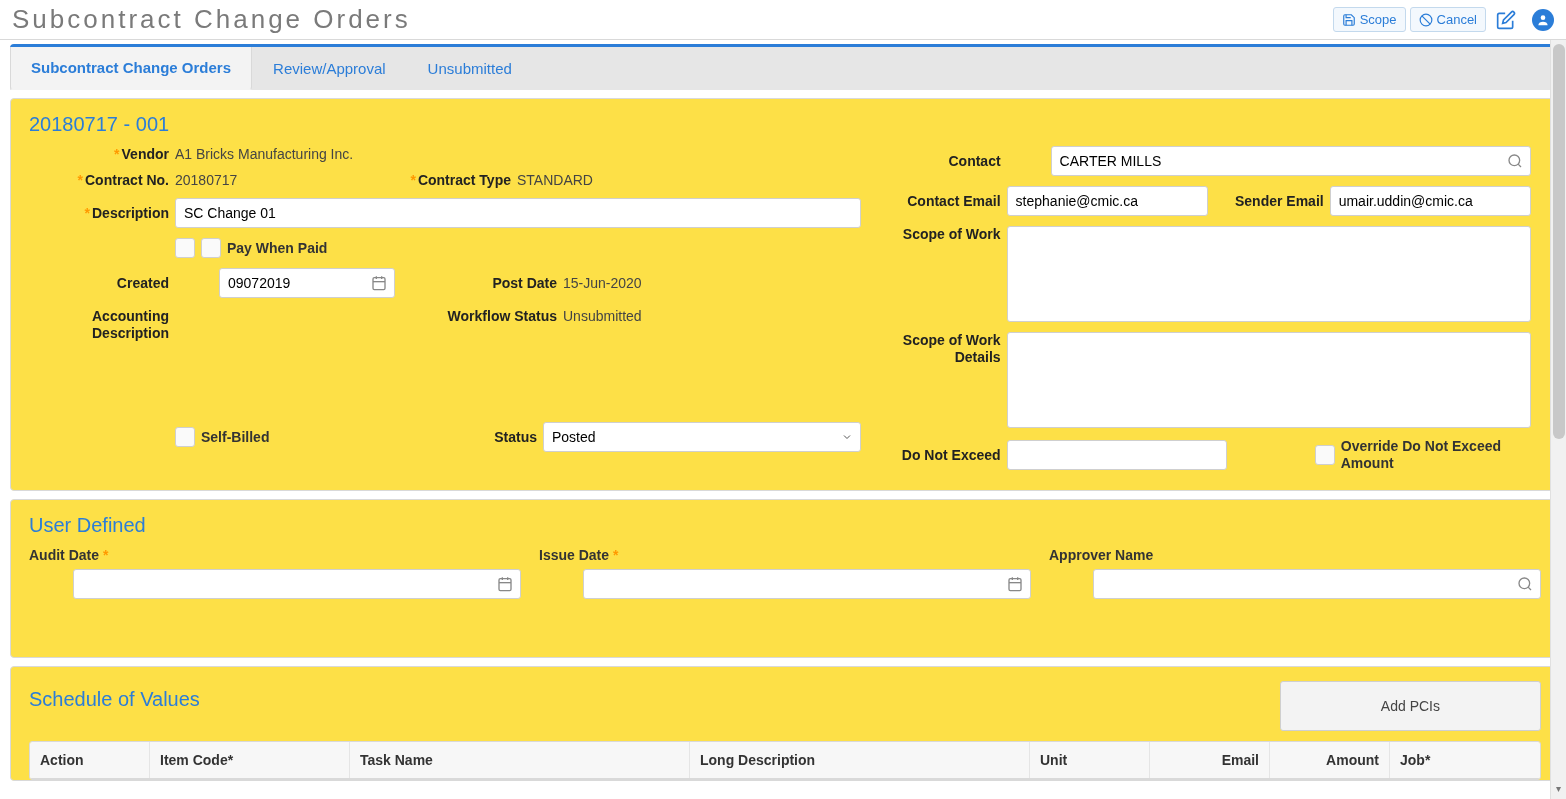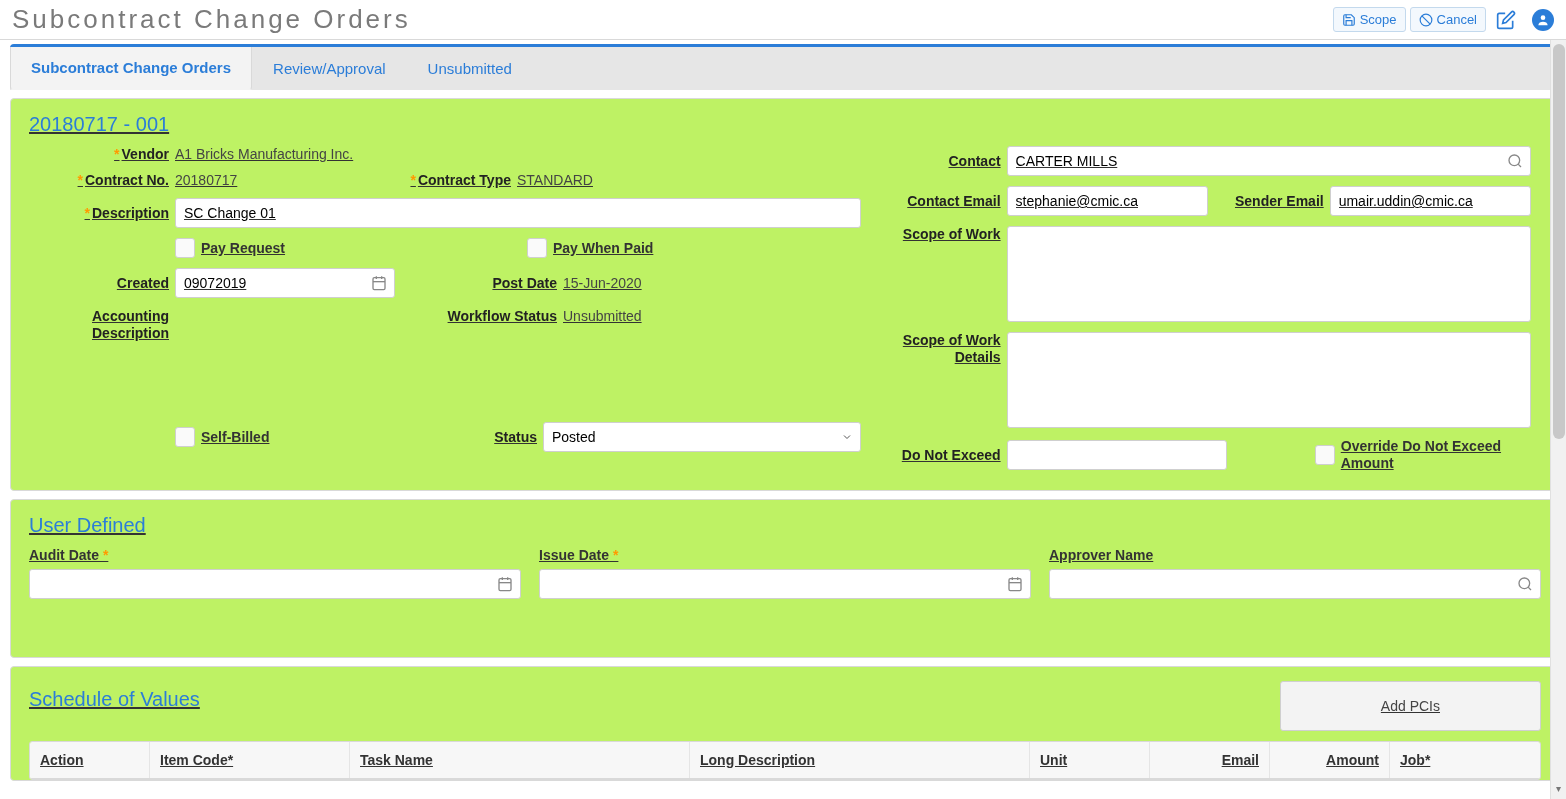--- a/index.html
+++ b/index.html
@@ -90,22 +90,21 @@
   border-bottom-color: #f3f3f3;
   font-weight: 600;
   border-radius: 0 0 3px 3px;
 }
 
 .panel {
   border: 1px solid #d9d9d9;
   border-radius: 4px;
   padding: 14px 18px 18px 18px;
   margin-top: 8px;
-  background: #bef264;
-  text-decoration: underline;
+  background: #fde047;
 }
 .panel-title {
   color: #2b7dd8;
   font-size: 20px;
   margin-bottom: 10px;
 }
 .panel-head-row {
   display: flex;
   justify-content: space-between;
   align-items: center;
@@ -161,21 +160,21 @@
   background: #fff;
   height: 96px;
   resize: none;
 }
 .inp-wrap {
   position: relative;
   display: flex;
   align-items: center;
   flex: 1;
 }
-.inp-wrap .inp { flex:1; }
+.inp-wrap .inp { flex:1;margin-left:44px; }
 .inp-icon-right {
   position: absolute;
   right: 8px;
   color: #888;
   pointer-events: none;
 }
 .chk {
   width: 20px;
   height: 20px;
   border: 1px solid #cfcfcf;
@@ -326,21 +325,20 @@
         </div>
 
         <div class="frow">
           <div class="lbl lbl-140 req">Description</div>
           <input class="inp" style="flex: 1 1 0%;" value="SC Change 01">
         </div>
 
         <div class="frow">
           <div class="lbl lbl-140"></div>
           <span class="chk"></span>
-          <span style="font-weight:700; width:320px;">Pay Request</span>
           <span class="chk"></span>
           <span style="font-weight:700;">Pay When Paid</span>
         </div>
 
         <div class="frow">
           <div class="lbl lbl-140">Created</div>
           <div class="inp-wrap" style="width:220px; flex:none;">
             <input class="inp" style="width: 100%;" value="09072019">
             <span class="inp-icon-right">
               <svg width="16" height="16" viewBox="0 0 24 24" fill="none" stroke="#888" stroke-width="2">

